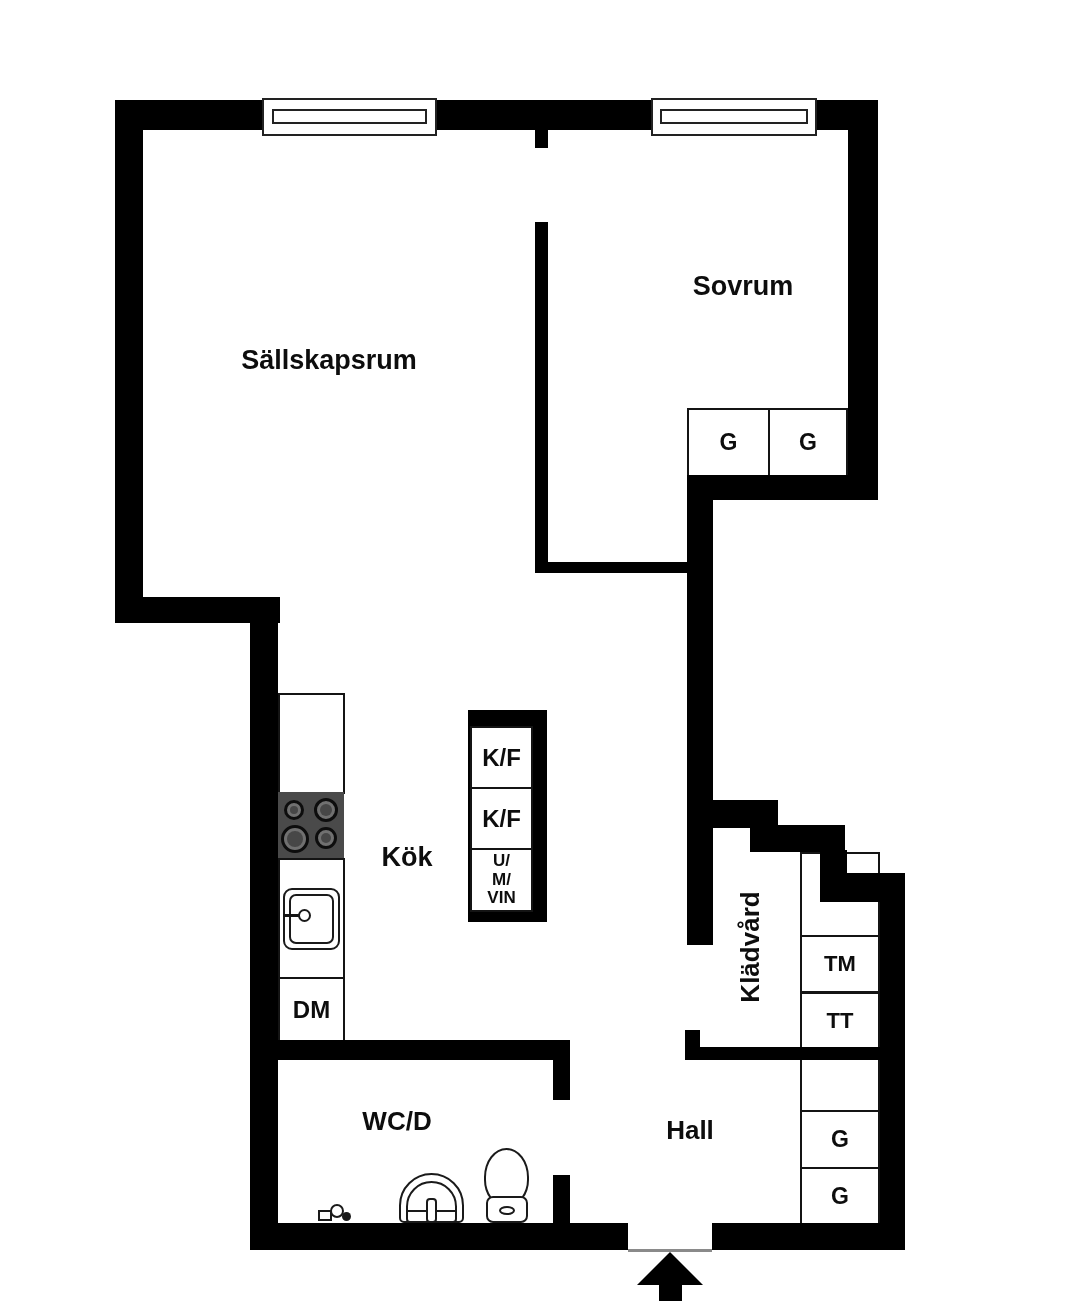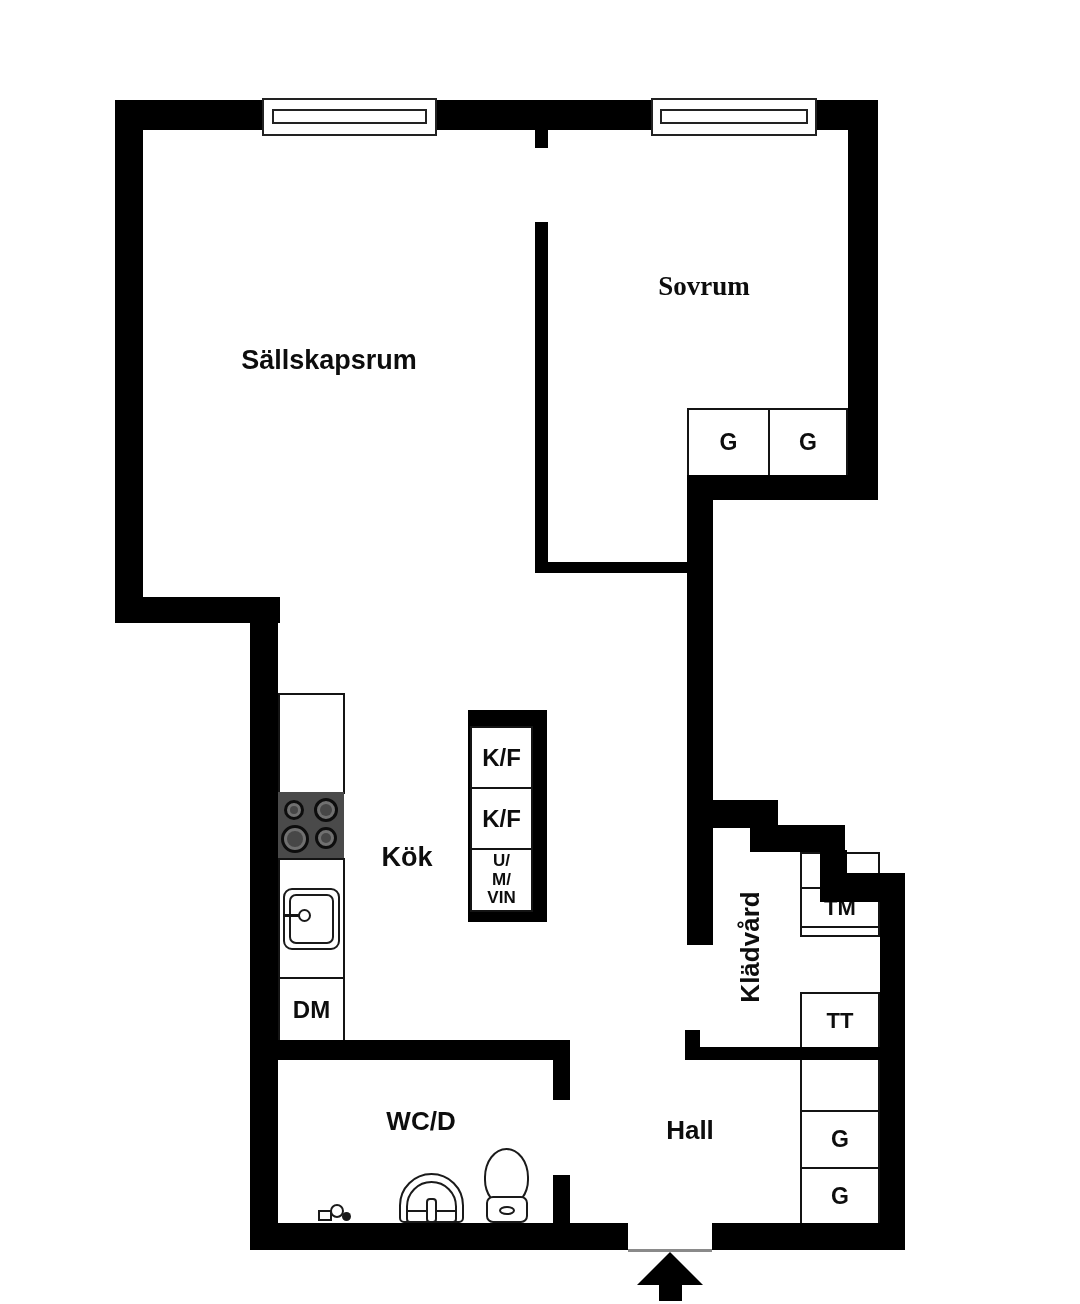--- a/index.html
+++ b/index.html
@@ -105,21 +105,21 @@
   <div class="cell ontop fs24" style="left:470px;top:787px;width:63px;height:63px;">
     <span>K/F</span>
   </div>
   <div class="cell ontop" style="left:470px;top:848px;width:63px;height:64px;">
     <span class="umv">U/
 M/
 VIN</span>
   </div>
 
   <div class="cell" style="left:800px;top:852px;width:80px;height:85px;"></div>
-  <div class="cell fs22" style="left:800px;top:887px;width:80px;height:41px;">
+  <div class="cell fs22" style="left:800px;top:935px;width:80px;height:58px;">
     <span>TM</span>
   </div>
   <div class="cell fs22" style="left:800px;top:992px;width:80px;height:57px;">
     <span>TT</span>
   </div>
   <div class="cell" style="left:800px;top:1058px;width:80px;height:54px;"></div>
   <div class="cell fs23" style="left:800px;top:1110px;width:80px;height:59px;">
     <span>G</span>
   </div>
   <div class="cell fs23" style="left:800px;top:1167px;width:80px;height:58px;">
@@ -135,19 +135,19 @@
   <div class="fixture outline" style="left:499px;top:1206px;width:16px;height:9px;border-radius:50%;"></div>
   <div class="fixture outline" style="left:330px;top:1204px;width:14px;height:14px;border-radius:50%;"></div>
   <div class="fixture outline" style="left:318px;top:1210px;width:14px;height:11px;"></div>
   <div class="fixture" style="left:342px;top:1212px;width:9px;height:9px;border-radius:50%;background:#1a1a1a;"></div>
 
   <div class="threshold" style="left:628px;top:1249px;width:84px;height:3px;"></div>
   <div class="arrow-tri" style="left:637px;top:1252px;"></div>
   <div class="wall" style="left:659px;top:1283px;width:23px;height:18px;"></div>
 
   <div class="label fs27" style="left:329px;top:360px;">Sällskapsrum</div>
-  <div class="label fs27" style="left:704px;top:286px;font-family:Liberation Serif, serif;">Sovrum</div>
+  <div class="label fs27" style="left:743px;top:286px;">Sovrum</div>
   <div class="label fs27" style="left:407px;top:857px;">Kök</div>
-  <div class="label fs26" style="left:421px;top:1121px;">WC/D</div>
+  <div class="label fs26" style="left:397px;top:1121px;">WC/D</div>
   <div class="label fs26" style="left:690px;top:1130px;">Hall</div>
   <div class="label rot fs26" style="left:750px;top:947px;">Klädvård</div>
 
 </div>
 
 </body></html>

